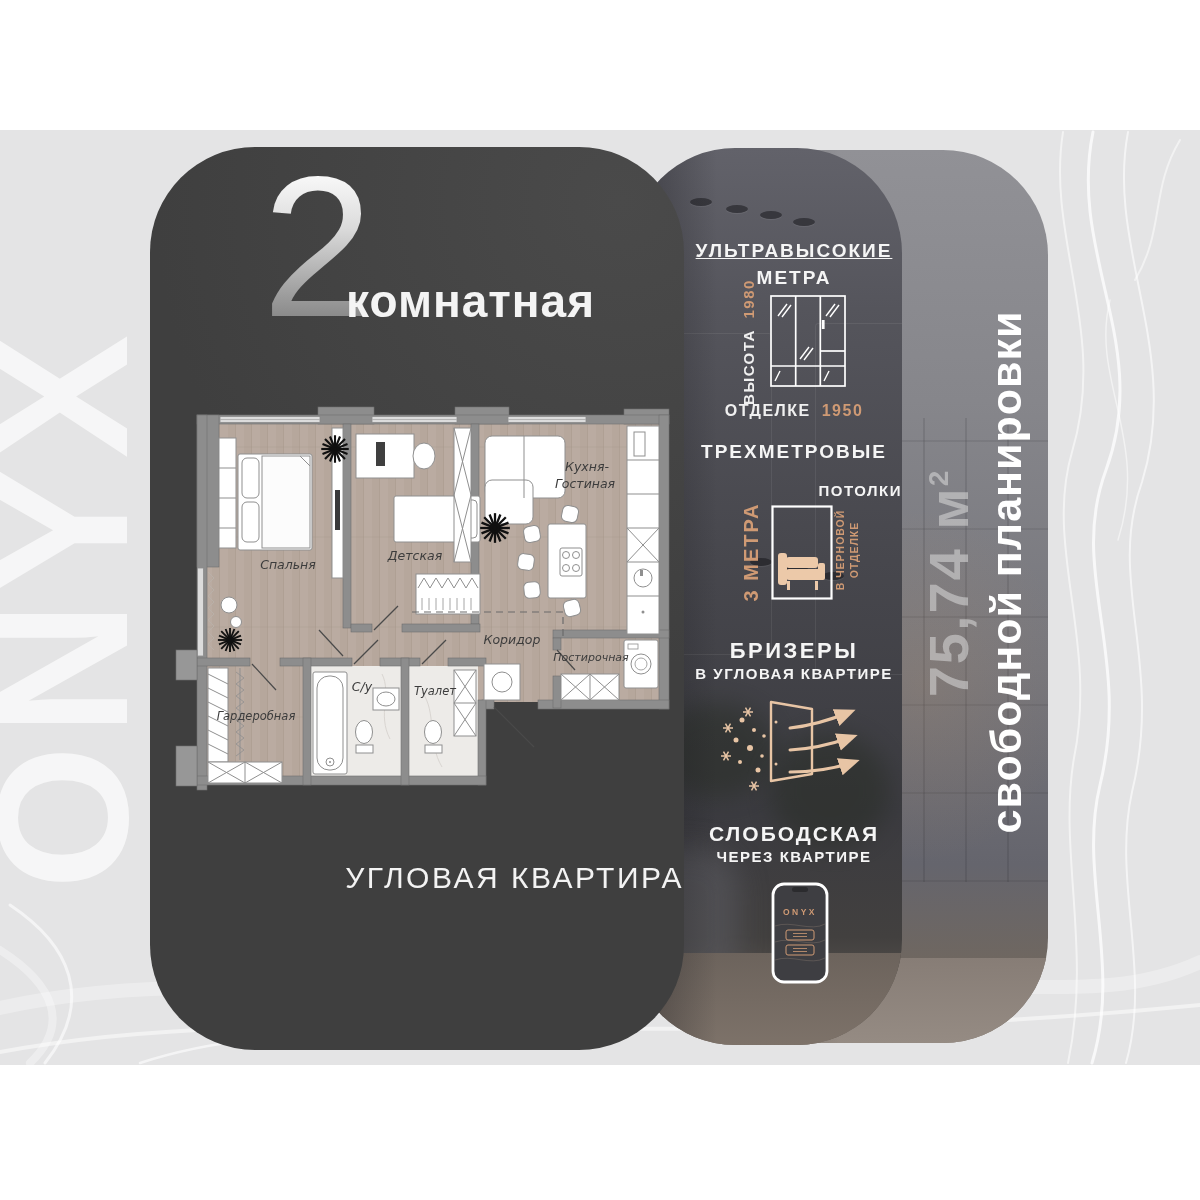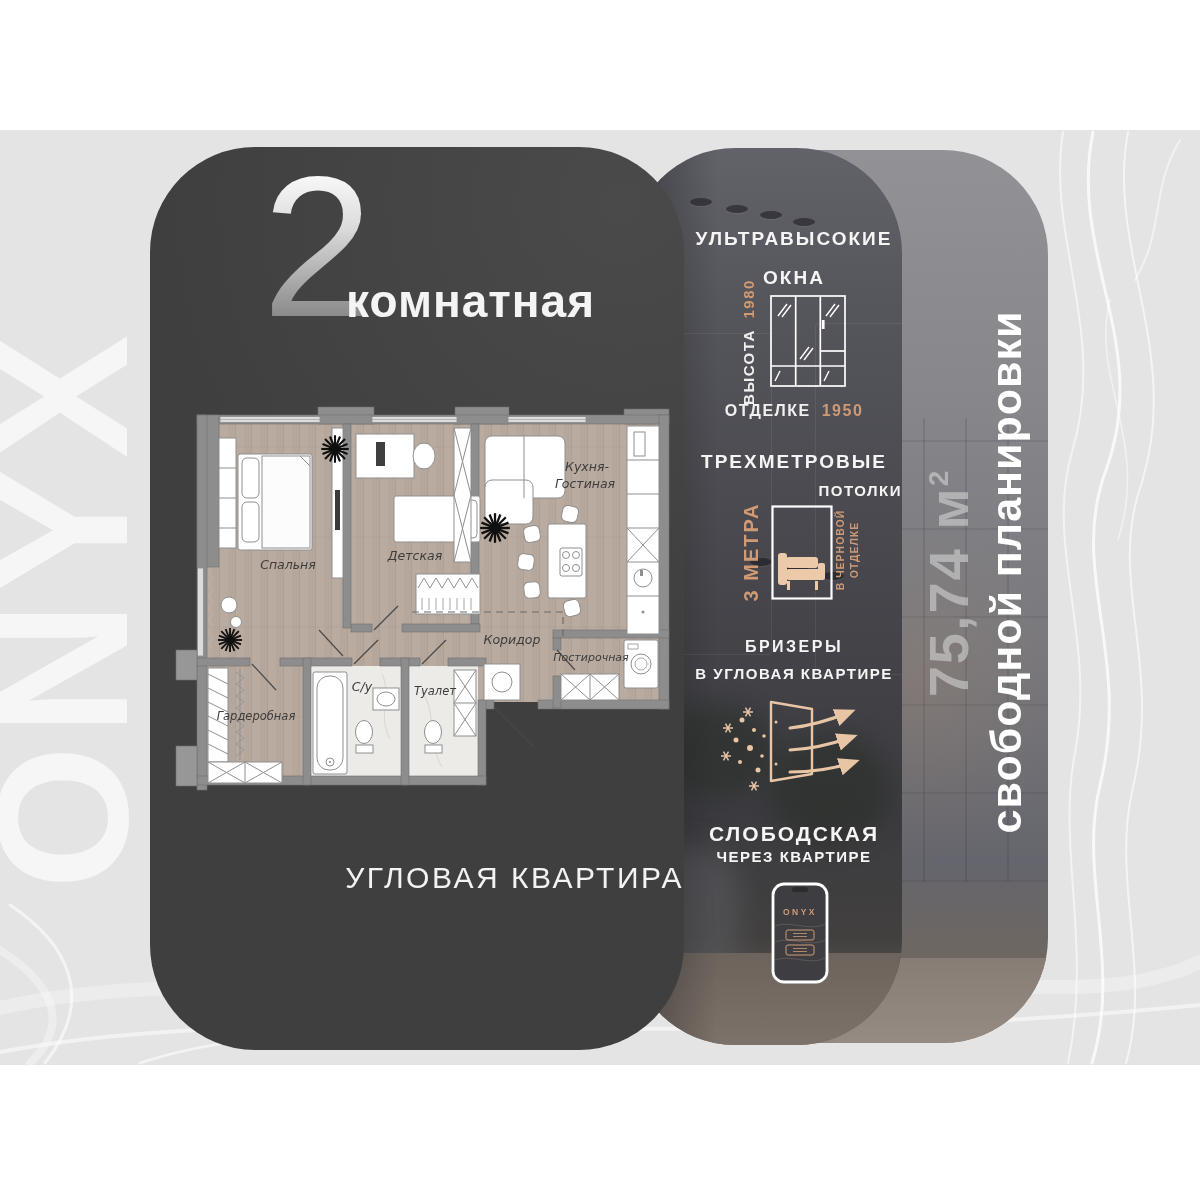--- a/index.html
+++ b/index.html
@@ -111,22 +111,22 @@
     <div class="molding" style="left:10px;top:185px;width:130px;height:320px;"></div>
     <div class="molding" style="left:185px;top:175px;width:110px;height:350px;"></div>
     <div class="plantblob" style="left:25px;top:555px;width:120px;height:95px;"></div>
     <div class="plantblob" style="left:140px;top:585px;width:120px;height:115px;"></div>
     <div class="sofablob" style="left:-20px;top:700px;width:130px;height:140px;"></div>
     <div class="floor"></div>
     <div class="shade"></div>
 
     <div class="features-col">
 
-      <div class="ftitle ft-big" style="top:78px;">УЛЬТРАВЫСОКИЕ</div>
-      <div class="ftitle ft-big" style="top:117px;">ОКНА</div>
+      <div class="ftitle ft-big" style="top:90px;text-decoration:underline;">УЛЬТРАВЫСОКИЕ</div>
+      <div class="ftitle ft-big" style="top:117px;">МЕТРА</div>
       <div style="position:absolute;top:144px;left:0;width:216px;height:140px;">
         <div class="rot dim-label" style="left:62px;top:50px;">
           <span>ВЫСОТА</span>
           <span class="accent" style="margin-left:5px;">1980</span>
         </div>
         <svg style="position:absolute;left:84px;top:3px;" width="76" height="92" viewBox="0 0 76 92">
           <g fill="none" stroke="#ffffff" stroke-width="1.7">
             <rect x="1" y="1" width="74" height="90"></rect>
             <line x1="25.7" y1="1" x2="25.7" y2="91"></line>
             <line x1="50.3" y1="1" x2="50.3" y2="91"></line>
@@ -144,42 +144,42 @@
             <line x1="5" y1="86" x2="10" y2="76"></line>
               <line x1="54" y1="86" x2="59" y2="76"></line>
           </g>
         </svg>
         <div class="width-label" style="top:110px;">
           <span>ОТДЕЛКЕ</span>
           <span class="accent" style="margin-left:5px;">1950</span>
         </div>
       </div>
 
-      <div class="ftitle ft-big" style="top:301px;">ТРЕХМЕТРОВЫЕ</div>
+      <div class="ftitle ft-big" style="top:291px;">ТРЕХМЕТРОВЫЕ</div>
       <div class="ftitle ft-sub" style="top:333px;text-align:right;">ПОТОЛКИ</div>
       <div style="position:absolute;top:354px;left:0;width:216px;height:112px;">
         <div class="rot accent meters-label" style="left:65px;top:50px;">3 МЕТРА</div>
         <svg style="position:absolute;left:85px;top:3px;" width="62" height="95" viewBox="0 0 62 95">
           <rect x="1.5" y="1.5" width="59" height="92" fill="none" stroke="#ffffff" stroke-width="2.2"></rect>
           <g fill="#ecc9a9">
             <rect x="7" y="48" width="9" height="32" rx="3"></rect>
             <rect x="15" y="52" width="32" height="11" rx="3"></rect>
             <rect x="15" y="64" width="36" height="11" rx="3"></rect>
             <rect x="47" y="58" width="7" height="17" rx="2"></rect>
             <rect x="16" y="76" width="3" height="9"></rect>
             <rect x="44" y="76" width="3" height="9"></rect>
           </g>
         </svg>
         <div class="rot accent note-label" style="left:162px;top:48px;">
           <div>В ЧЕРНОВОЙ</div>
           <div>ОТДЕЛКЕ</div>
         </div>
       </div>
 
-      <div class="ftitle" style="top:488px;font-size:16px;letter-spacing:2.5px;">БРИЗЕРЫ</div>
+      <div class="ftitle" style="top:488px;font-size:22px;letter-spacing:2.5px;">БРИЗЕРЫ</div>
       <div class="ftitle ft-sub" style="top:516px;">В УГЛОВАЯ КВАРТИРЕ</div>
       <svg style="position:absolute;left:28px;top:544px;" width="160" height="108" viewBox="0 0 160 108">
         <defs>
           <marker id="arr" markerWidth="8" markerHeight="8" refX="5" refY="3" orient="auto">
             <path d="M0,0 L7,3 L0,6 Z" fill="#e8c5a5"></path>
           </marker>
         </defs>
         <g stroke="#e8c5a5" fill="none" stroke-width="2.4" stroke-linejoin="round">
           <polygon points="57,10 98,17 98,82 57,89"></polygon>
         </g>

